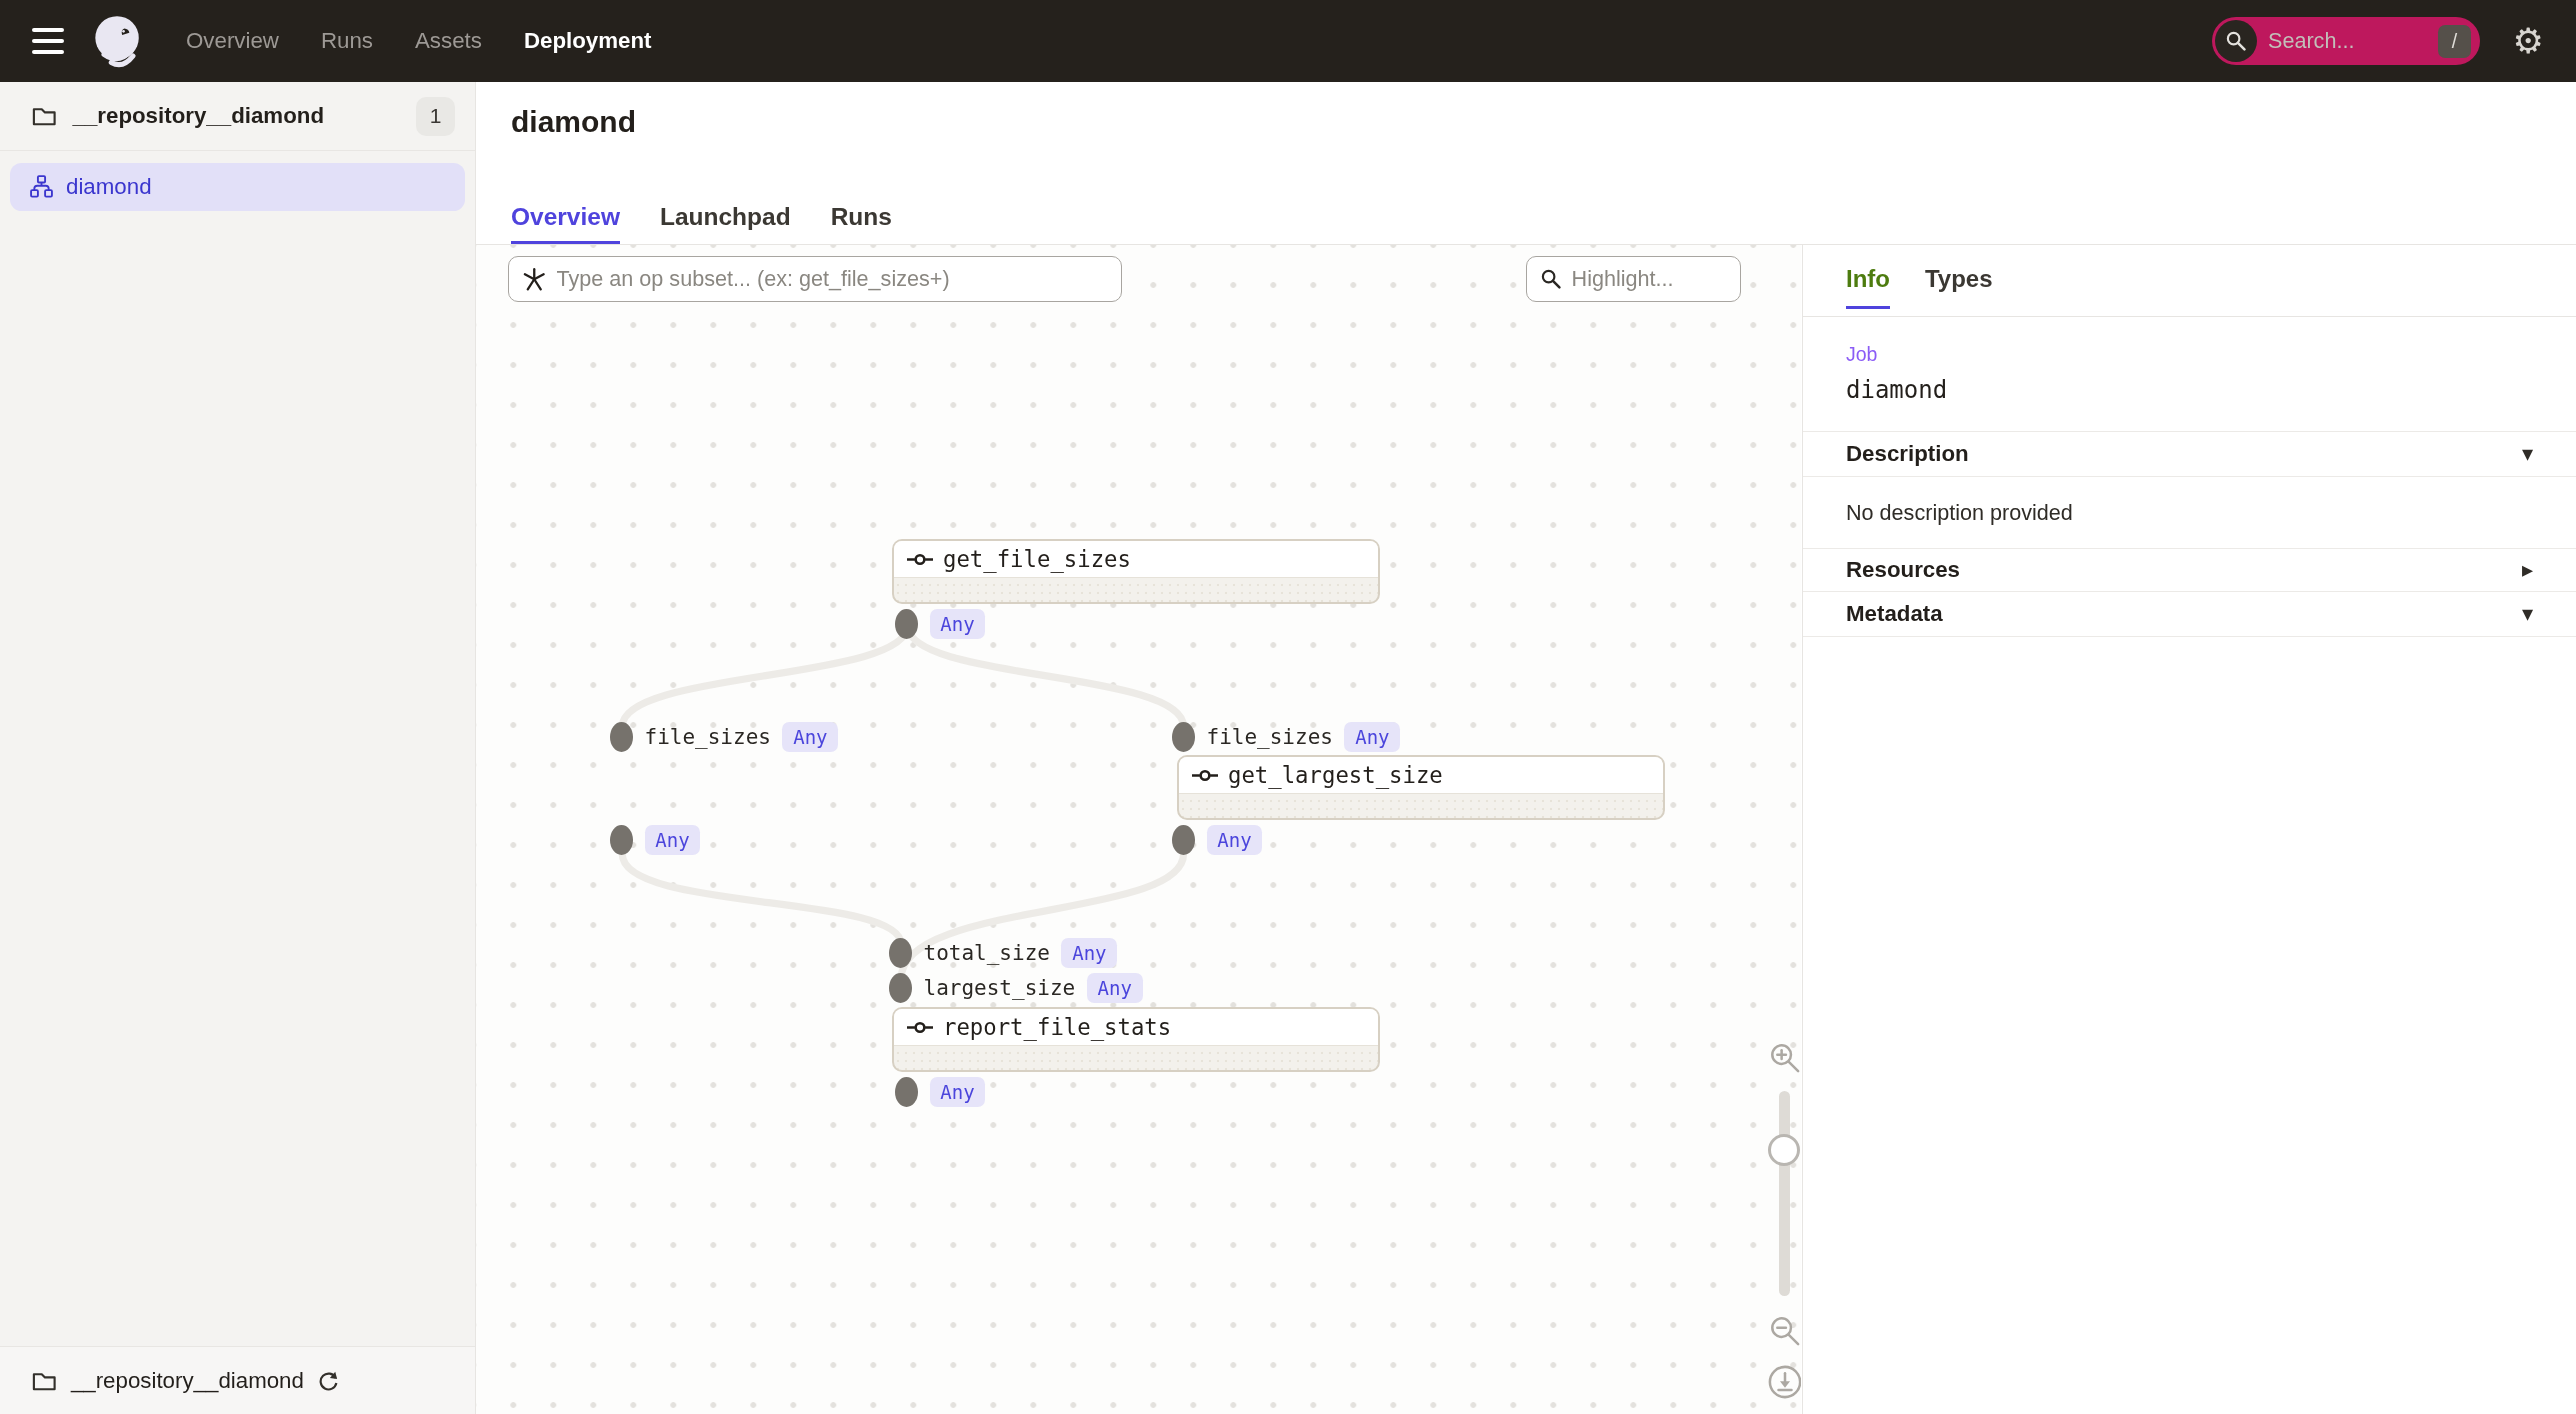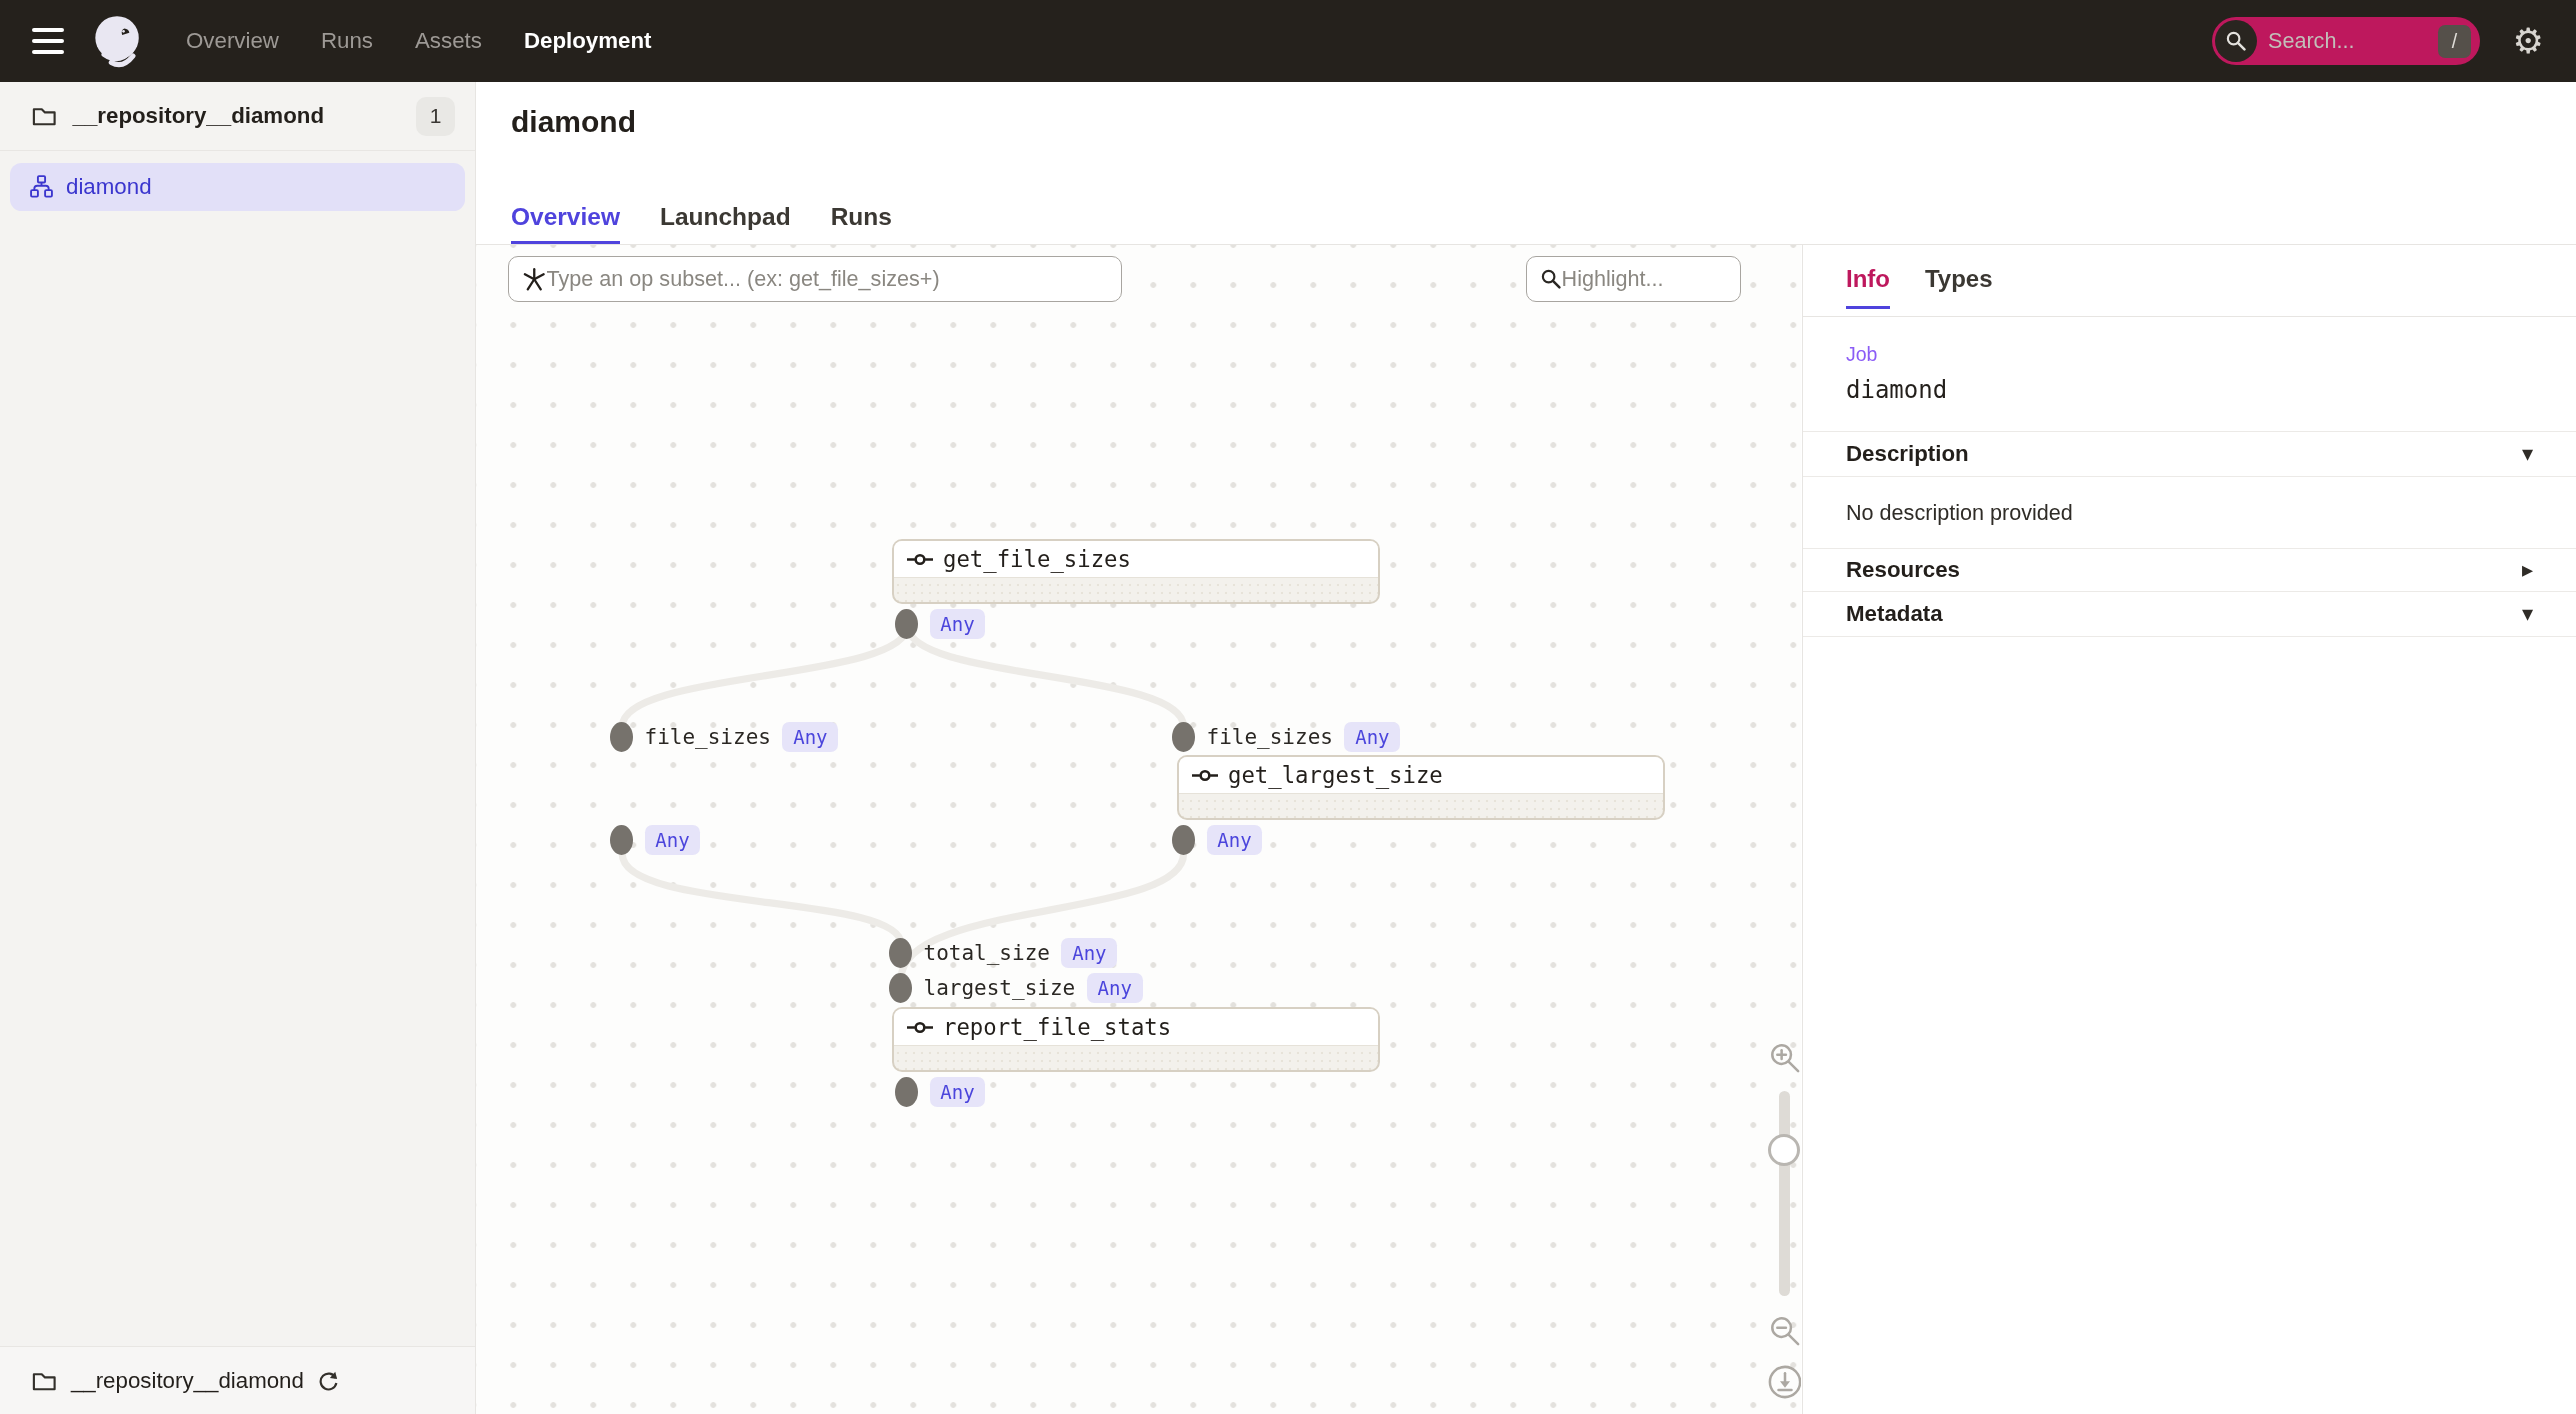--- a/index.html
+++ b/index.html
@@ -58,21 +58,21 @@
     border-bottom:3.6px solid transparent; cursor:pointer; }
   .tab.active { color:#4F43DD; border-bottom-color:#4F43DD; }
 
   
   .canvas { position:absolute; left:476px; top:245px; width:1325px; bottom:0;
     background-color:#FDFDFC;
     background-image:radial-gradient(circle, #E3E1DD 2.5px, transparent 3.2px);
     background-size:40px 40px; background-position:17.3px 20px; overflow:hidden; }
   .edge-layer { position:absolute; left:0; top:0; width:100%; height:100%; }
   .float-input { position:absolute; height:46px; background:#fff; border:1.4px solid #A8A5A0;
-    border-radius:10px; display:flex; align-items:center; padding:0 13px; }
+    border-radius:10px; display:flex; align-items:center; gap:10px; padding:0 13px; }
   .float-input input { border:none; outline:none; font-size:21.6px; color:#231F1B; width:100%;
     background:transparent; font-family:"Liberation Sans",sans-serif; }
   .float-input input::placeholder { color:#8A8781; }
   .op-subset { left:32px; top:10.8px; width:614px; }
   .highlight { left:1050px; top:10.8px; width:215px; }
 
   .op-node { position:absolute; width:488px; height:65px; border:2.2px solid #D7D0C3; border-radius:10px;
     background:#F3F1EC; background-image:radial-gradient(circle,#E7E3D9 1.2px, transparent 1.6px);
     background-size:8px 8px; overflow:hidden; cursor:pointer; }
   .op-node .op-title { height:37px; background:#FFFFFF; border-bottom:1.4px solid #E6E2D9;
@@ -90,21 +90,21 @@
   .slider-handle { position:absolute; left:50%; transform:translateX(-50%); top:43px; width:32px;
     height:32px; border-radius:50%; background:#FFFFFF; border:3.6px solid #B9B6B1; cursor:pointer; }
 
   .v-divider { position:absolute; left:1802px; top:245px; bottom:0; width:1.4px; background:#E7E5E2; }
 
   
   .right-panel { position:absolute; left:1803px; right:0; top:245px; bottom:0; background:#fff; }
   .rp-tabs { height:72px; display:flex; gap:35px; padding:20px 43px 0; border-bottom:1.4px solid #E7E5E2; }
   .rp-tab { font-size:24px; font-weight:600; color:#3B3833; padding-bottom:13px;
     border-bottom:3.6px solid transparent; cursor:pointer; align-self:flex-start; }
-  .rp-tab.active { color:#be185d; border-bottom-color:#4F43DD; }
+  .rp-tab.active { color:#4d7c0f; border-bottom-color:#4F43DD; }
   .rp-job { height:115px; padding:26px 43px 0; border-bottom:1.4px solid #ECEAE7; }
   .rp-job-label { font-size:19.5px; color:#8b5cf6; }
   .rp-job-value { font-size:24px; color:#231F1B; margin-top:10px; }
   .rp-section { height:45px; display:flex; align-items:center; justify-content:space-between;
     padding:0 43px; border-bottom:1.4px solid #ECEAE7; cursor:pointer; }
   .rp-section .s-title { font-size:22.3px; font-weight:700; color:#231F1B; }
   .caret { font-size:14.4px; color:#2F2C27; font-family:"DejaVu Sans",sans-serif; }
   .rp-body { height:72px; display:flex; align-items:center; padding:0 43px;
     border-bottom:1.4px solid #ECEAE7; font-size:21.6px; color:#2F2C27; }
   .rp-sec-resources { height:43px; }

